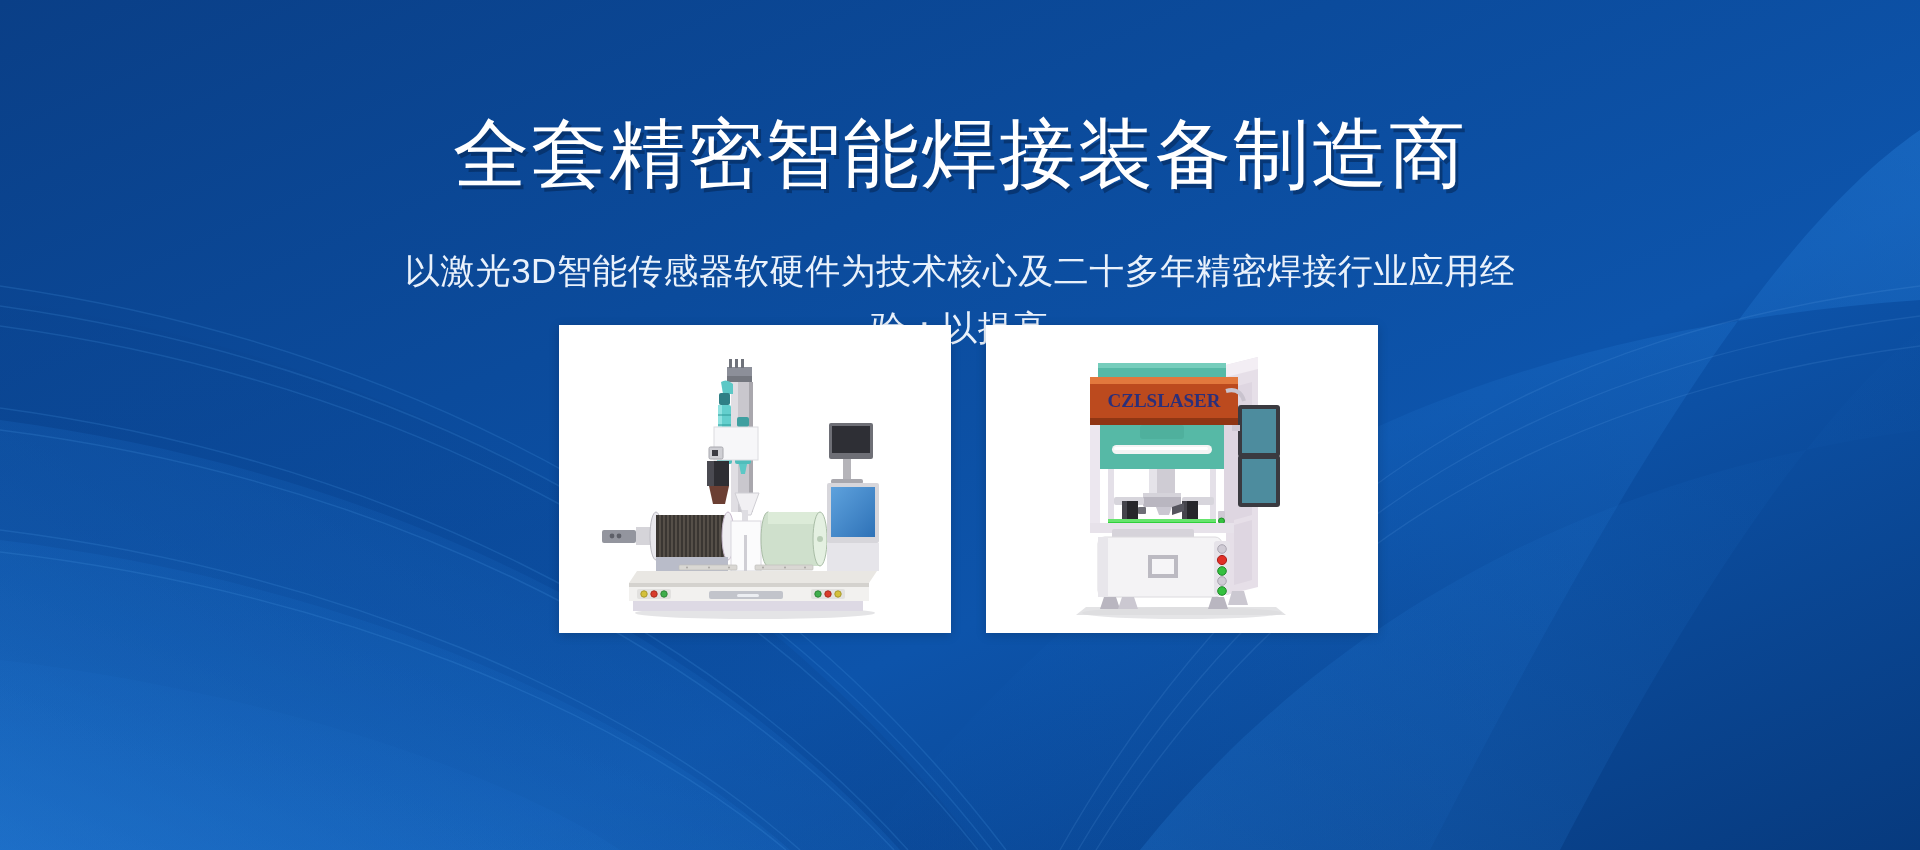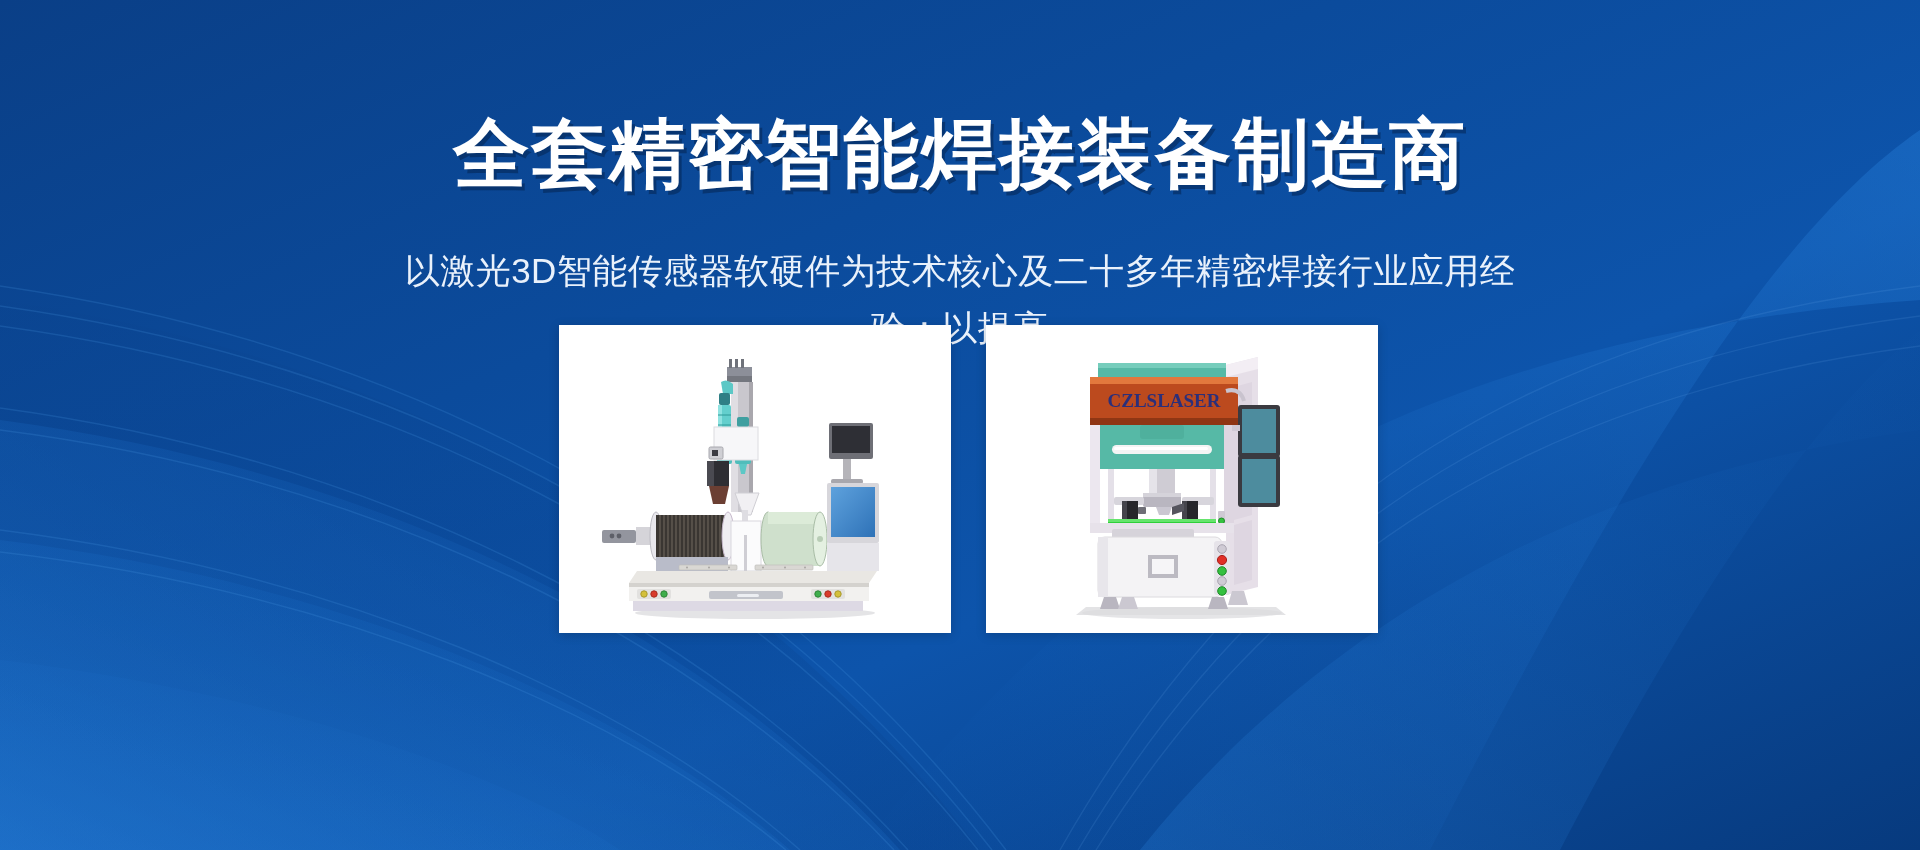--- a/index.html
+++ b/index.html
@@ -15,21 +15,21 @@
   }
   .bg-svg{position:absolute;inset:0;width:1920px;height:850px;}
 
   .content{position:relative;z-index:5;width:1920px;height:850px;}
 
   .headline{
     position:absolute;left:0;right:0;top:62px;
     text-align:center;
     color:#ffffff;
     font-size:76px;
-    font-weight:bold;
+    font-weight:normal;
     letter-spacing:2px;
     line-height:1.08;
     text-shadow:3px 4px 0 rgba(2,28,66,.45);
     white-space:nowrap;
   }
 
   .subtitle{
     position:absolute;left:50%;transform:translateX(-50%);
     top:243px;
     width:1120px;

